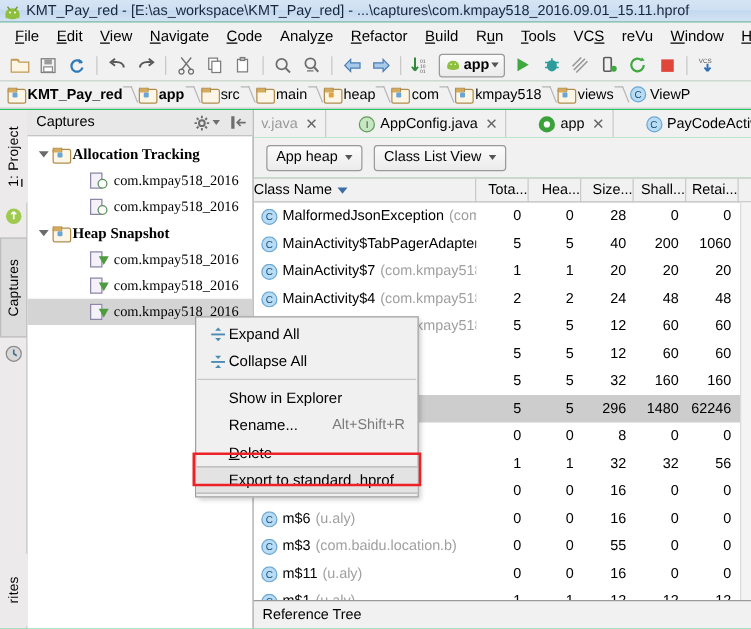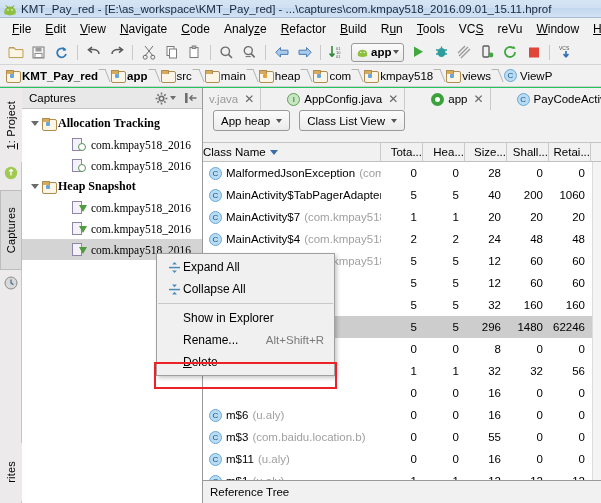--- a/index.html
+++ b/index.html
@@ -212,21 +212,21 @@
     background: #3ba13b; position: relative; flex: 0 0 auto;
   }
   .android-ic::after {
     content: ""; position: absolute; left: 4px; top: 4px;
     width: 5px; height: 5px; border-radius: 50%; background: #ffffff;
   }
 
   
   .heap-toolbar {
     position: absolute; left: 203px; top: 110px; width: 398px; height: 32px;
-    background: #f1f1f1; display: flex; align-items: flex-start;
+    background: #f1f1f1; display: flex; align-items: center;
     padding-left: 10px; gap: 9px;
   }
   .combo {
     height: 21px; border: 1px solid #9a9a9a; border-radius: 3px;
     background: linear-gradient(180deg,#fcfcfc,#ebebeb);
     display: inline-flex; align-items: center; gap: 6px; padding: 0 7px;
     font-size: 11.5px;
   }
 
   
@@ -892,17 +892,21 @@
     </div>
     <div class="ctxitem">
       <span class="mi-ic"></span>
       <span class="mlabel">Rename...</span>
       <span class="mshort">Alt+Shift+R</span>
     </div>
     <div class="ctxitem">
       <span class="mi-ic"></span>
       <span class="mlabel"><u>D</u>elete</span>
     </div>
+    <div class="ctxitem hl">
+      <span class="mi-ic"></span>
+      <span class="mlabel">Export to standard .hprof</span>
+    </div>
   </div>
 
   <div class="highlight-box"></div>
 
 </div>
 
 </body></html>

